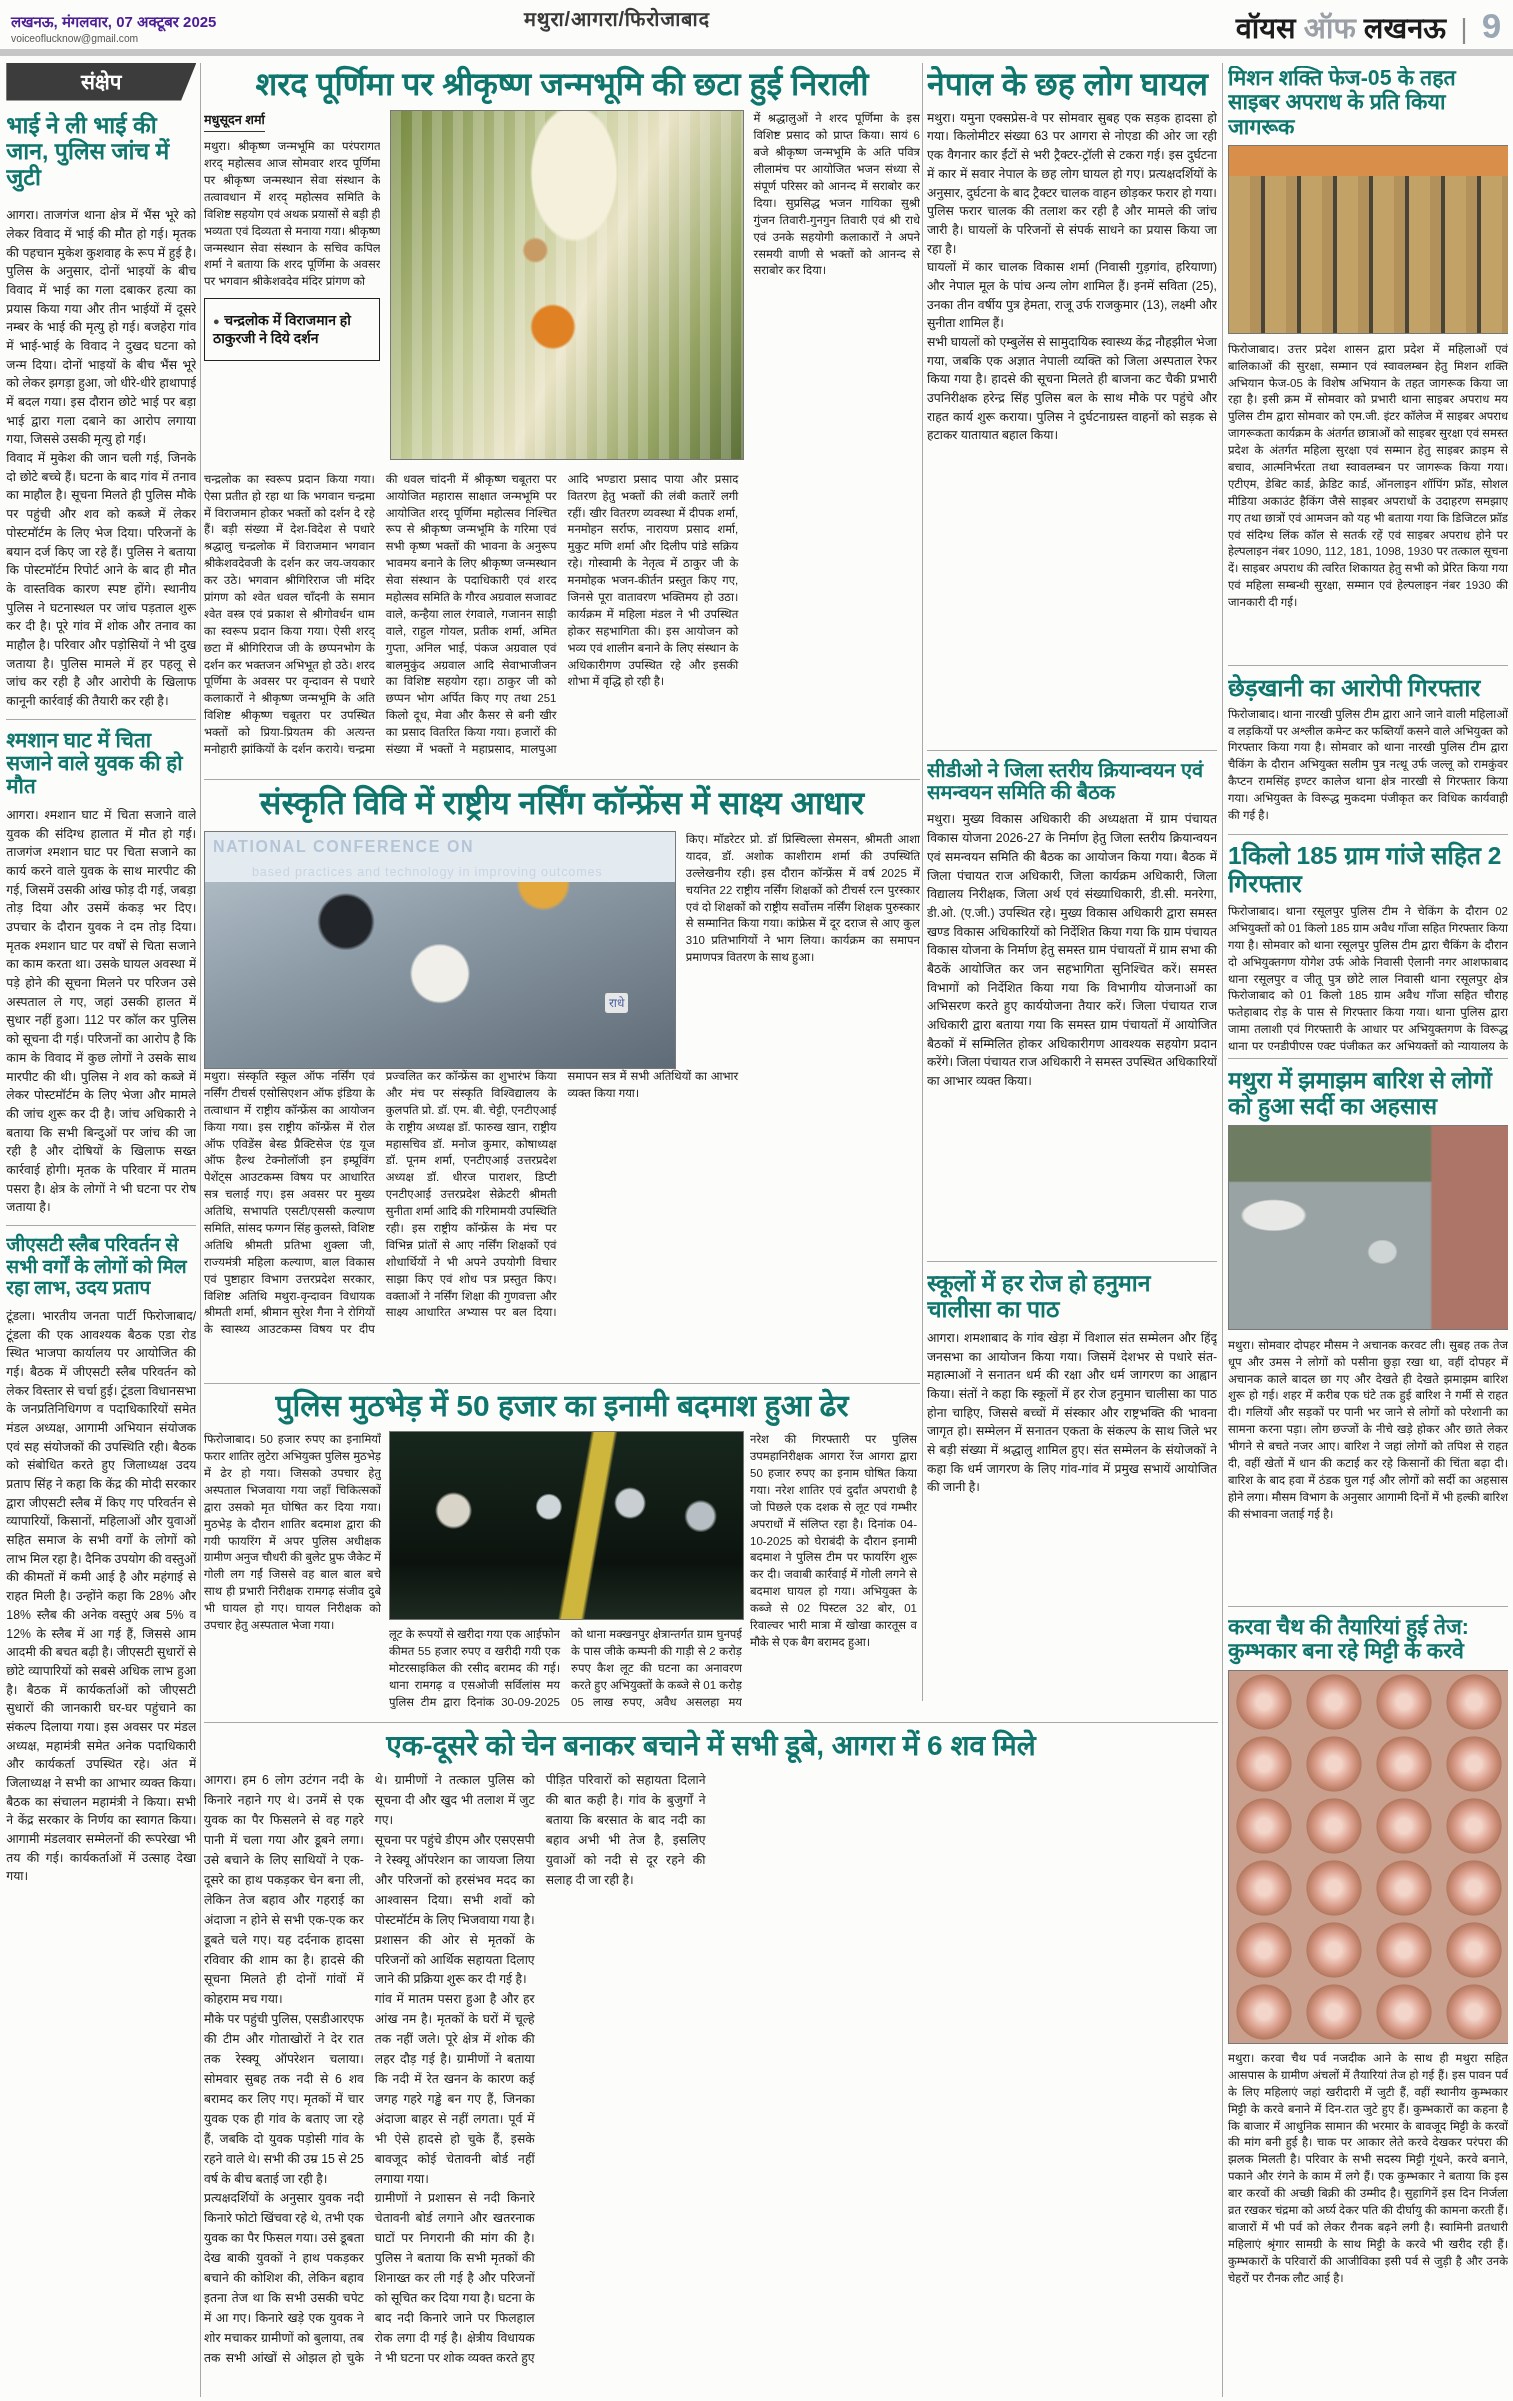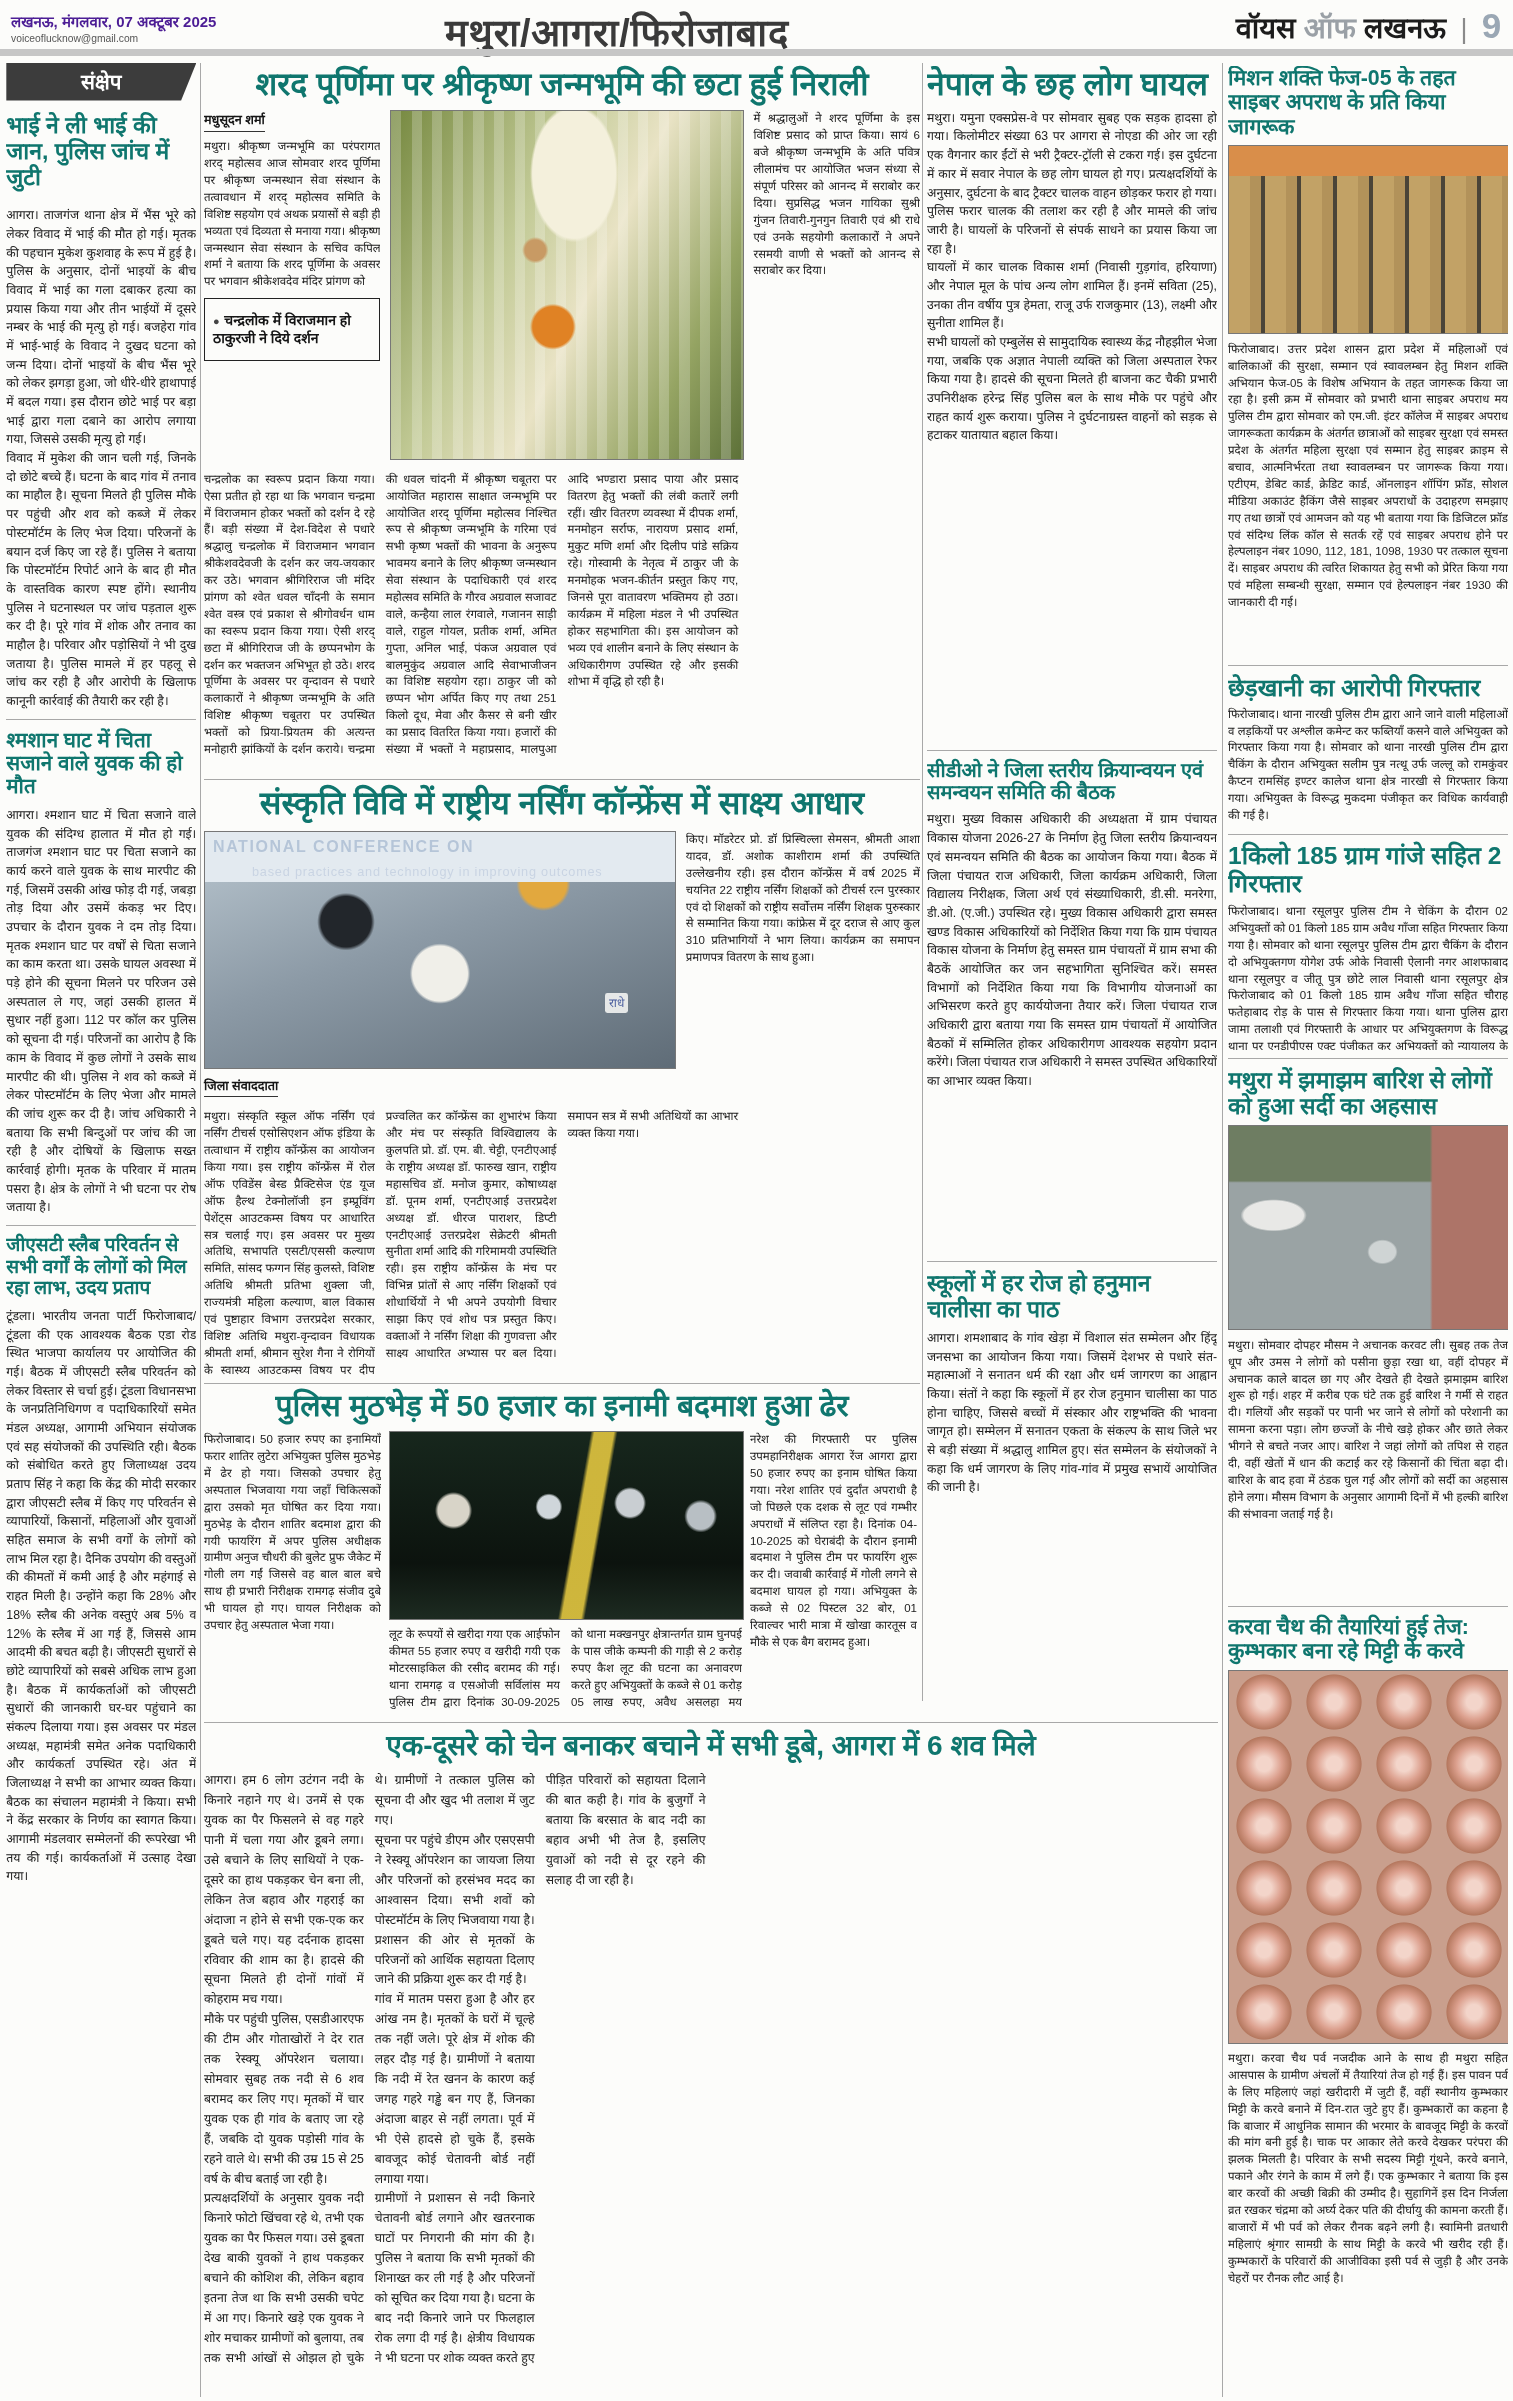--- a/index.html
+++ b/index.html
@@ -3,21 +3,21 @@
 <meta charset="utf-8">
 <style>
   html,body{margin:0;padding:0;background:#e9e9e6;}
   .page{position:relative;width:1514px;height:2401px;background:#fcfcfa;
         font-family:"Liberation Sans","DejaVu Sans",sans-serif;color:#151515;overflow:hidden;}
   .abs{position:absolute;}
   
   .hdr-date{position:absolute;left:11px;top:11px;font-size:15px;font-weight:bold;color:#4c1d95;}
   .hdr-email{position:absolute;left:11px;top:33px;font-size:10.3px;color:#555;}
   .hdr-region{position:absolute;left:340px;top:4.7px;width:554px;text-align:center;
-              font-size:38px;font-weight:bold;color:#3a3a3a;letter-spacing:0.8px;}
+              font-size:20px;font-weight:bold;color:#3a3a3a;letter-spacing:0.8px;}
   .hdr-mast{position:absolute;right:12.7px;top:6.3px;font-size:29px;font-weight:bold;color:#1c1c1c;white-space:nowrap;}
   .hdr-mast .lite{color:#9aa0a6;}
   .hdr-mast .bar{color:#8a8a8a;font-weight:normal;margin:0 6.3px;font-size:27px;}
   .hdr-mast .pageno{color:#9aa7b4;font-size:35px;}
   .top-band{position:absolute;left:0;top:49px;width:100%;height:7.1px;background:#c6c6c6;}
   
   .vrule{position:absolute;width:0.8px;background:#a8a8a8;}
   .hrule{position:absolute;height:0.8px;background:#a8a8a8;}
   .sep{height:0.8px;background:#a8a8a8;margin:8px 0;}
   
@@ -131,23 +131,20 @@
   <div class="abs" style="left:204px;top:785px;width:716px;height:595px;">
     <div class="hl hl-center" style="font-size:32px;margin-bottom:9.5px;">संस्कृति विवि में राष्ट्रीय नर्सिंग कॉन्फ्रेंस में साक्ष्य आधार</div>
     <div class="flex" style="gap:9.5px;height:237px;">
       <div class="photo ph-nursing" style="width:472px;height:236px;">
         <div class="banner">NATIONAL CONFERENCE ON</div>
         <div class="banner2">based practices and technology in improving outcomes</div>
         <div class="sash">राधे</div>
       </div>
       <div class="colblock body-text" style="width:235px;height:237px;">किए। मॉडरेटर प्रो. डॉ प्रिस्चिल्ला सेमसन, श्रीमती आशा यादव, डॉ. अशोक काशीराम शर्मा की उपस्थिति उल्लेखनीय रही। इस दौरान कॉन्फ्रेंस में वर्ष 2025 में चयनित 22 राष्ट्रीय नर्सिंग शिक्षकों को टीचर्स रत्न पुरस्कार एवं दो शिक्षकों को राष्ट्रीय सर्वोत्तम नर्सिंग शिक्षक पुरुस्कार से सम्मानित किया गया। कांफ्रेस में दूर दराज से आए कुल 310 प्रतिभागियों ने भाग लिया। कार्यक्रम का समापन प्रमाणपत्र वितरण के साथ हुआ।</div>
     </div>
-    <div style="margin:8px 0 4.7px 0;">
-      <span class="byline">जिला संवाददाता</span>
-    </div>
     <div class="cols body-text" style="column-count:4;height:277px;">मथुरा। संस्कृति स्कूल ऑफ नर्सिंग एवं नर्सिंग टीचर्स एसोसिएशन ऑफ इंडिया के तत्वाधान में राष्ट्रीय कॉन्फ्रेंस का आयोजन किया गया। इस राष्ट्रीय कॉन्फ्रेंस में रोल ऑफ एविडेंस बेस्ड प्रैक्टिसेज एंड यूज ऑफ हैल्थ टेक्नोलॉजी इन इम्प्रूविंग पेशेंट्स आउटकम्स विषय पर आधारित सत्र चलाई गए। इस अवसर पर मुख्य अतिथि, सभापति एसटी/एससी कल्याण समिति, सांसद फग्गन सिंह कुलस्ते, विशिष्ट अतिथि श्रीमती प्रतिभा शुक्ला जी, राज्यमंत्री महिला कल्याण, बाल विकास एवं पुष्टाहार विभाग उत्तरप्रदेश सरकार, विशिष्ट अतिथि मथुरा-वृन्दावन विधायक श्रीमती शर्मा, श्रीमान सुरेश गैना ने रोगियों के स्वास्थ्य आउटकम्स विषय पर दीप प्रज्वलित कर कॉन्फ्रेंस का शुभारंभ किया और मंच पर संस्कृति विश्विद्यालय के कुलपति प्रो. डॉ. एम. बी. चेट्टी, एनटीएआई के राष्ट्रीय अध्यक्ष डॉ. फारुख खान, राष्ट्रीय महासचिव डॉ. मनोज कुमार, कोषाध्यक्ष डॉ. पूनम शर्मा, एनटीएआई उत्तरप्रदेश अध्यक्ष डॉ. धीरज पाराशर, डिप्टी एनटीएआई उत्तरप्रदेश सेक्रेटरी श्रीमती सुनीता शर्मा आदि की गरिमामयी उपस्थिति रही। इस राष्ट्रीय कॉन्फ्रेंस के मंच पर विभिन्न प्रांतों से आए नर्सिंग शिक्षकों एवं शोधार्थियों ने भी अपने उपयोगी विचार साझा किए एवं शोध पत्र प्रस्तुत किए। वक्ताओं ने नर्सिंग शिक्षा की गुणवत्ता और साक्ष्य आधारित अभ्यास पर बल दिया। समापन सत्र में सभी अतिथियों का आभार व्यक्त किया गया।</div>
   </div>
 
   <div class="abs" style="left:204px;top:1389px;width:716px;height:329px;">
     <div class="hl hl-center" style="font-size:30px;margin-bottom:8px;">पुलिस मुठभेड़ में 50 हजार का इनामी बदमाश हुआ ढेर</div>
     <div class="flex" style="gap:8px;height:279px;">
       <div class="colblock body-text" style="width:177px;height:279px;">फिरोजाबाद। 50 हजार रुपए का इनामियाँ फरार शातिर लुटेरा अभियुक्त पुलिस मुठभेड़ में ढेर हो गया। जिसको उपचार हेतु अस्पताल भिजवाया गया जहाँ चिकित्सकों द्वारा उसको मृत घोषित कर दिया गया। मुठभेड़ के दौरान शातिर बदमाश द्वारा की गयी फायरिंग में अपर पुलिस अधीक्षक ग्रामीण अनुज चौधरी की बुलेट प्रुफ जैकेट में गोली लग गईं जिससे वह बाल बाल बचे साथ ही प्रभारी निरीक्षक रामगढ़ संजीव दुबे भी घायल हो गए। घायल निरीक्षक को उपचार हेतु अस्पताल भेजा गया।</div>
       <div style="width:353px;">
         <div class="photo ph-night" style="width:353px;height:187px;"></div>
         <div class="cols body-text" style="column-count:2;height:85px;margin-top:6.3px;">लूट के रूपयों से खरीदा गया एक आईफोन कीमत 55 हजार रुपए व खरीदी गयी एक मोटरसाइकिल की रसीद बरामद की गई। थाना रामगढ़ व एसओजी सर्विलांस मय पुलिस टीम द्वारा दिनांक 30-09-2025 को थाना मक्खनपुर क्षेत्रान्तर्गत ग्राम घुनपई के पास जीके कम्पनी की गाड़ी से 2 करोड़ रुपए कैश लूट की घटना का अनावरण करते हुए अभियुक्तों के कब्जे से 01 करोड़ 05 लाख रुपए, अवैध असलहा मय कारतूस व लूट की घटना में प्रयुक्त दो चार पहिया वाहन बरामद किए गए थे। पुलिस टीम द्वारा लूट के मुख्य सरगना नरेश को शेष कैश बरामदगी हेतु तलाश किया जा रहा था।</div>

